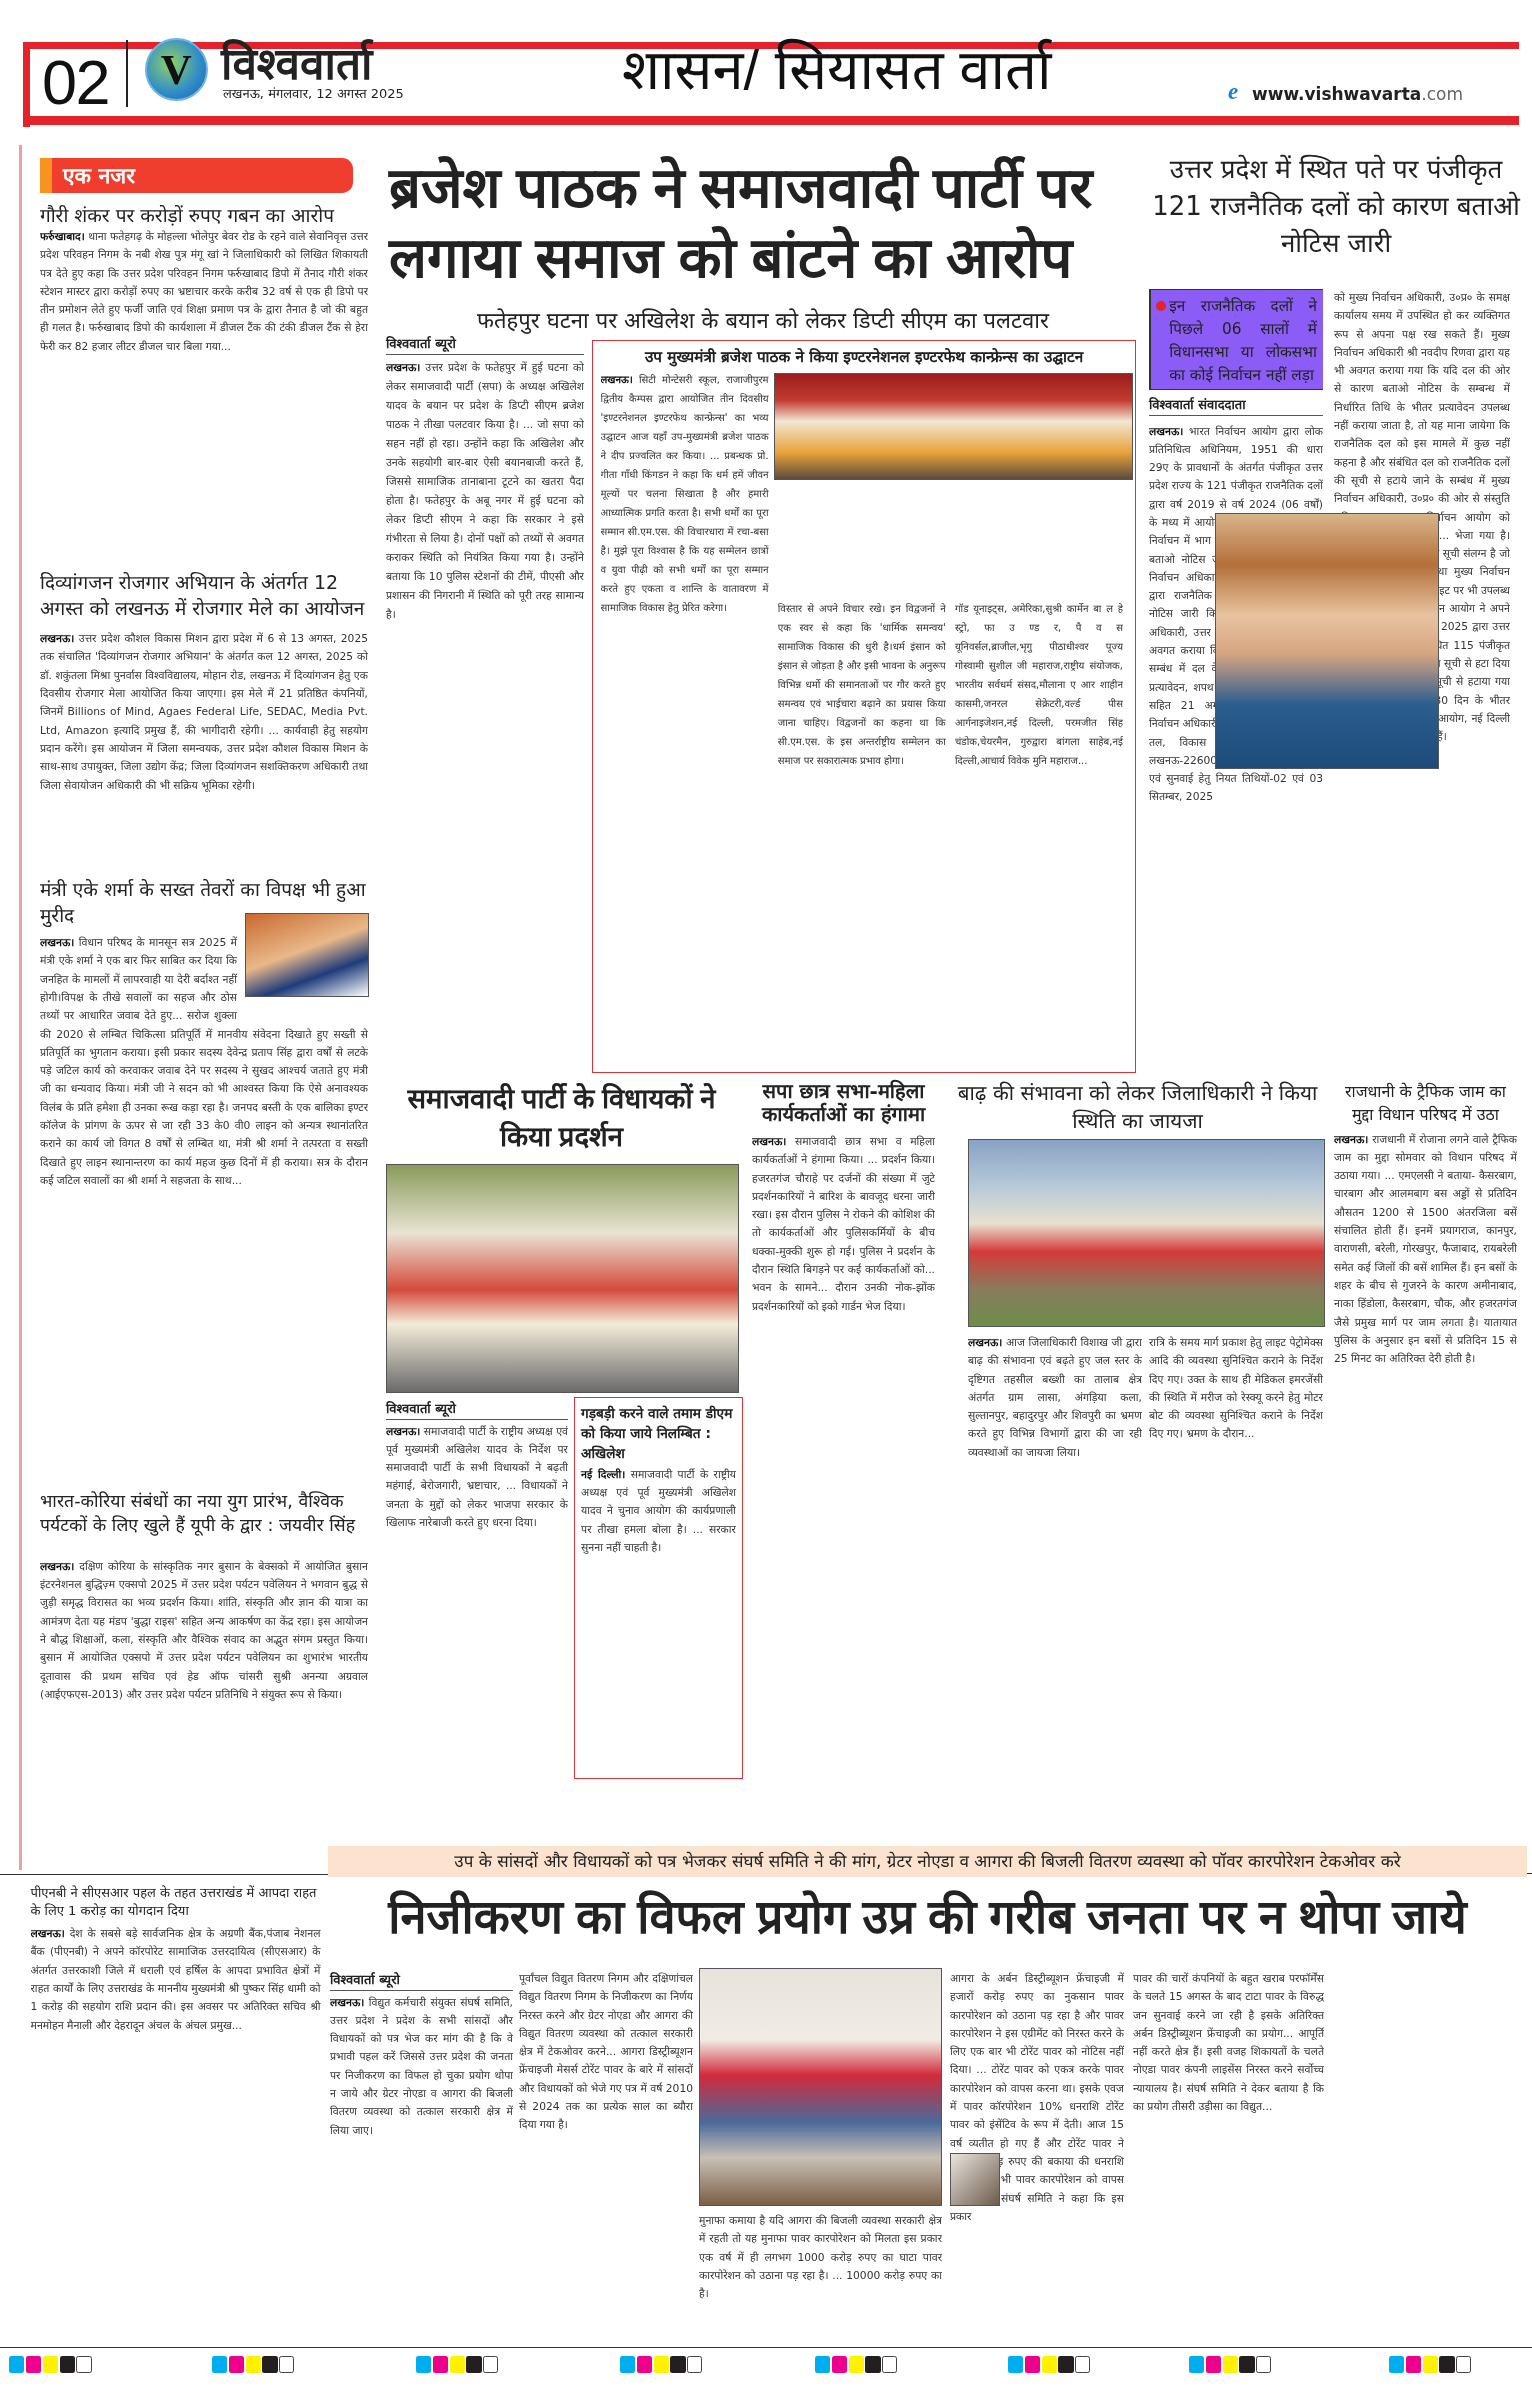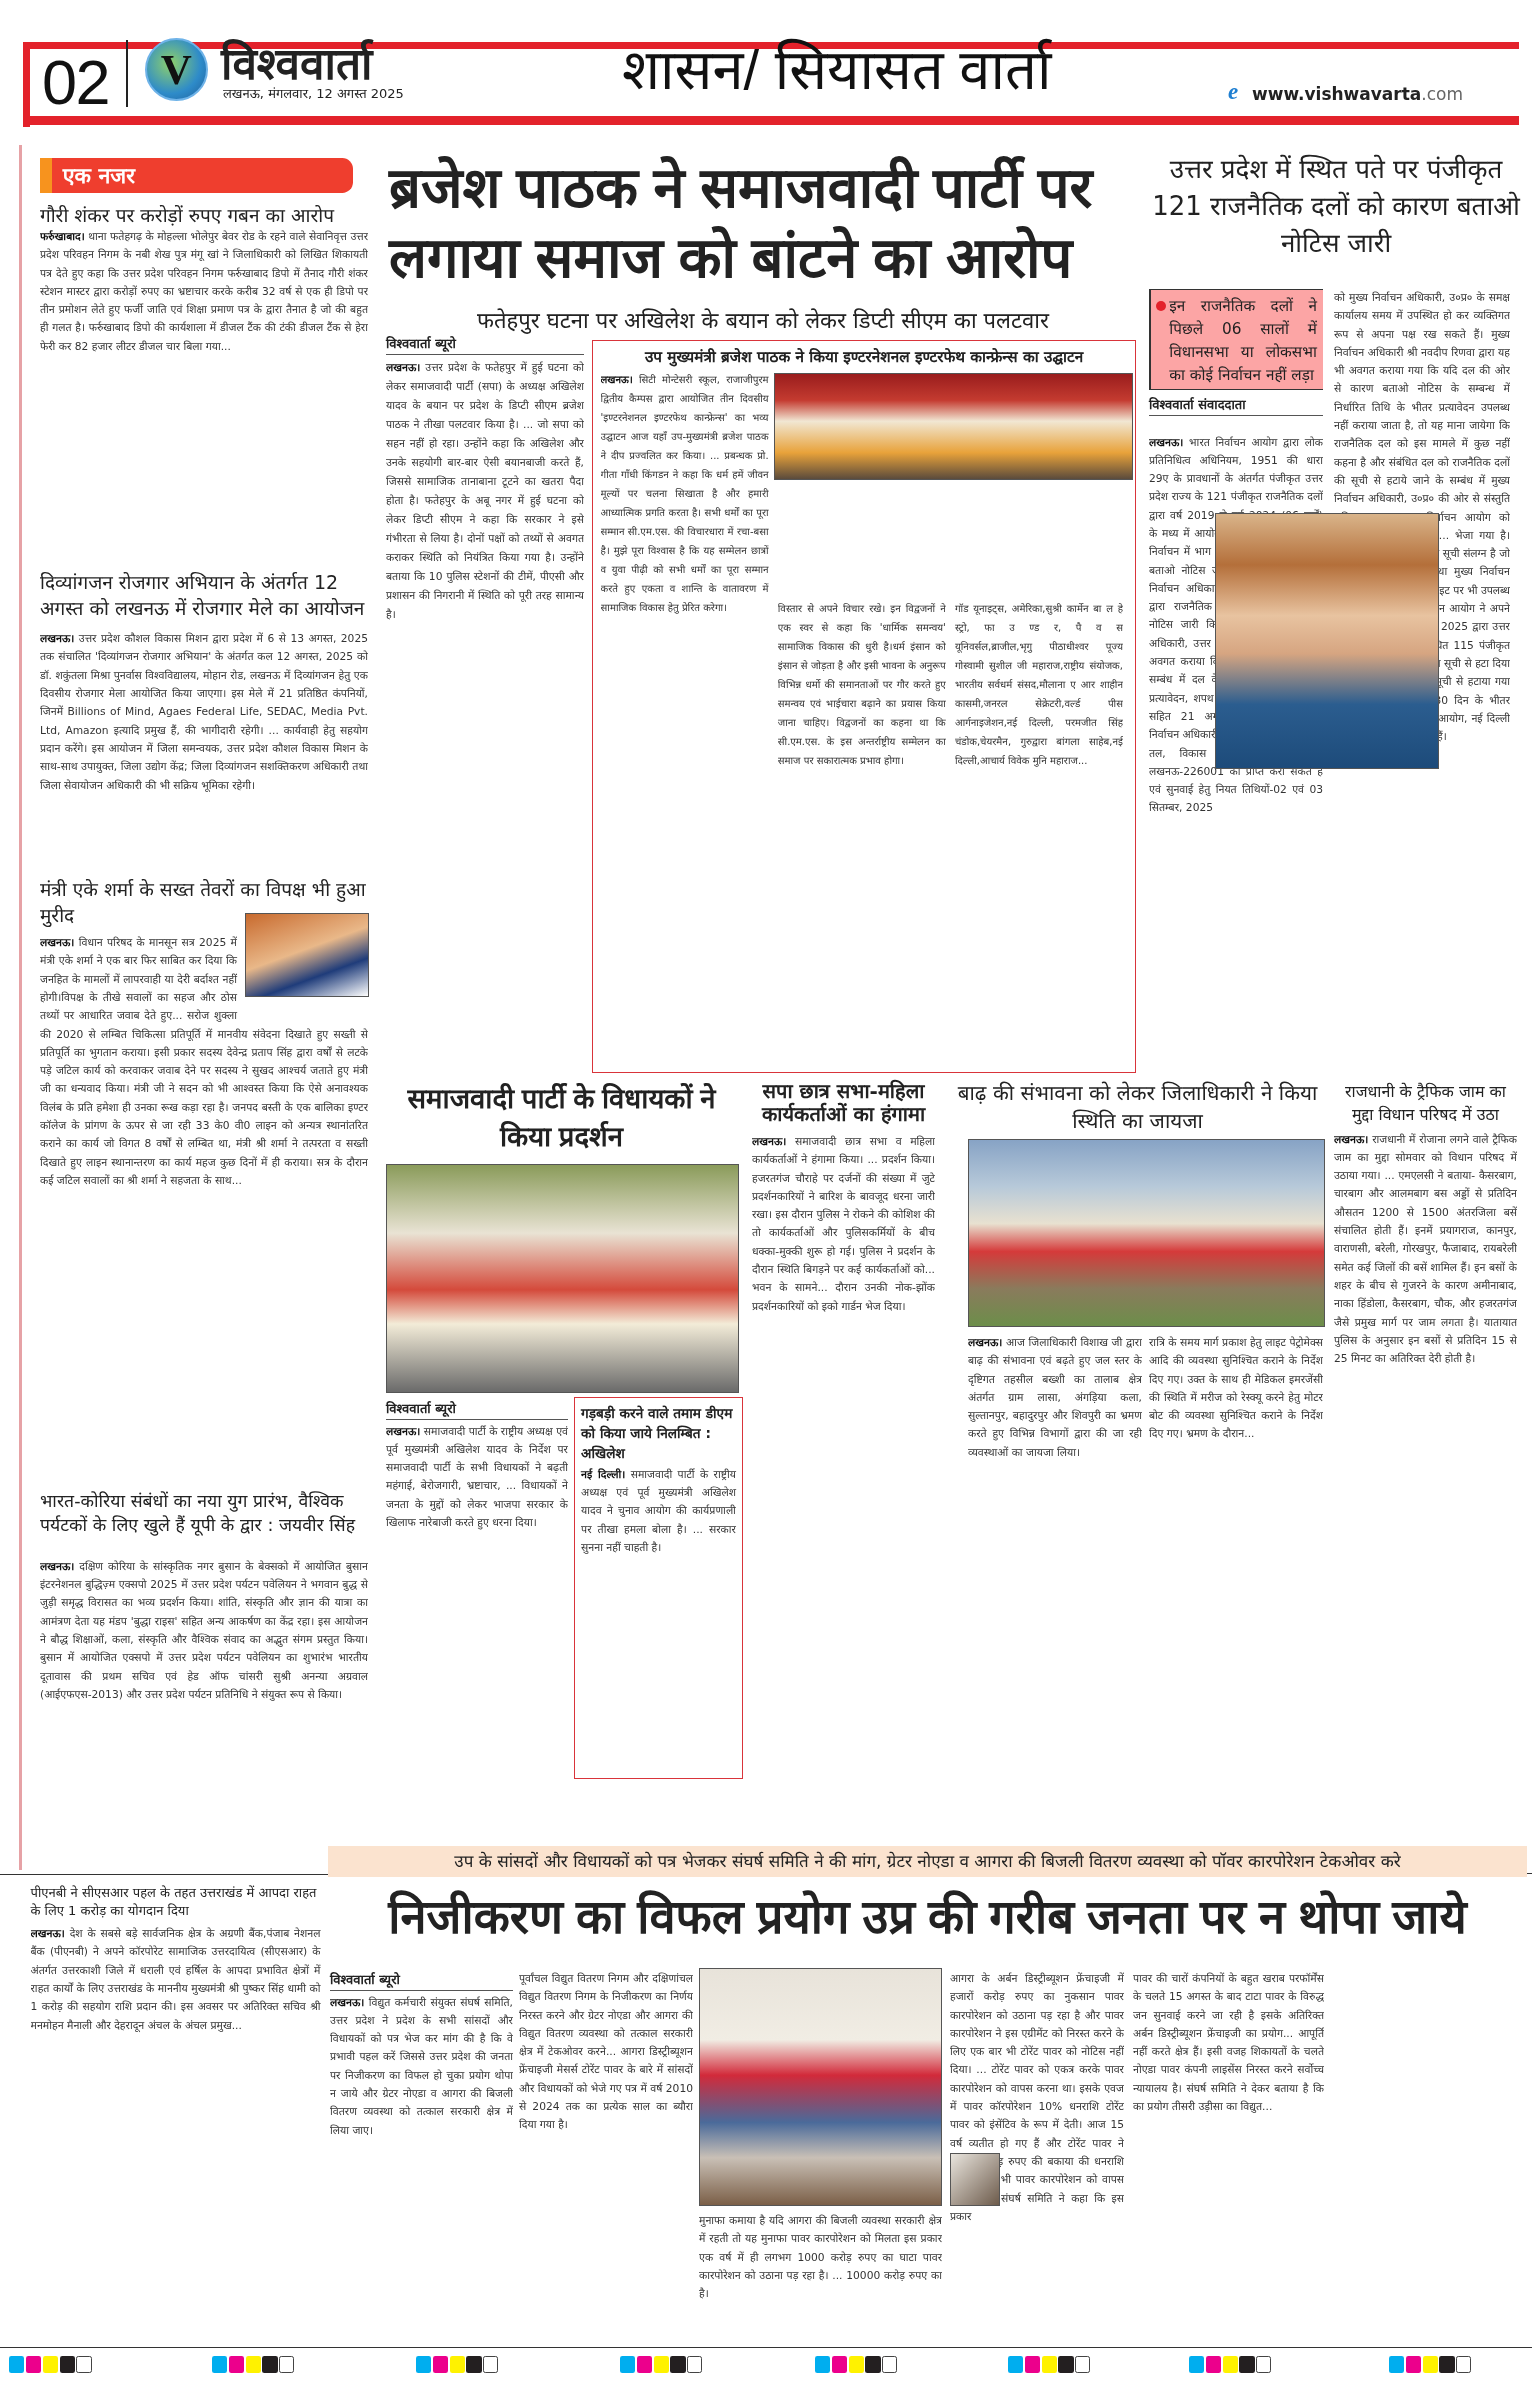--- a/index.html
+++ b/index.html
@@ -92,26 +92,26 @@
   <div style="font-size:15.3px;font-weight:bold;text-align:center;padding:4.6px 0;color:#222">उप मुख्यमंत्री ब्रजेश पाठक ने किया इण्टरनेशनल इण्टरफेथ कान्फ्रेन्स का उद्घाटन</div>
   <div class="photo" style="margin:0 4.6px;height:107px;position:absolute;left:176px;top:32px;width:359px;background:linear-gradient(180deg,#9a1d1d 0%,#c43b30 25%,#f1e7d3 45%,#e8a23a 75%,#5b4b3c)"></div>
   <div style="display:flex;gap:9.2px;padding:0 7.6px">
     <div class="txt" style="width:168px;height:687px;overflow:hidden;font-size:10px;line-height:19px"><b>लखनऊ।</b> <span>सिटी मोन्टेसरी स्कूल, राजाजीपुरम द्वितीय कैम्पस द्वारा आयोजित तीन दिवसीय 'इण्टरनेशनल इण्टरफेथ कान्फ्रेन्स' का भव्य उद्घाटन आज यहाँ उप-मुख्यमंत्री ब्रजेश पाठक ने दीप प्रज्वलित कर किया। ... प्रबन्धक प्रो. गीता गाँधी किंगडन ने कहा कि धर्म हमें जीवन मूल्यों पर चलना सिखाता है और हमारी आध्यात्मिक प्रगति करता है। सभी धर्मों का पूरा सम्मान सी.एम.एस. की विचारधारा में रचा-बसा है। मुझे पूरा विश्वास है कि यह सम्मेलन छात्रों व युवा पीढ़ी को सभी धर्मों का पूरा सम्मान करते हुए एकता व शान्ति के वातावरण में सामाजिक विकास हेतु प्रेरित करेगा।</span></div>
     <div class="txt" style="width:168px;height:687px;overflow:hidden;font-size:10px;line-height:19px;padding-top:229px">विस्तार से अपने विचार रखे। इन विद्वजनों ने एक स्वर से कहा कि 'धार्मिक समन्वय' सामाजिक विकास की धुरी है।धर्म इंसान को इंसान से जोड़ता है और इसी भावना के अनुरूप विभिन्न धर्मो की समानताओं पर गौर करते हुए समन्वय एवं भाईचारा बढ़ाने का प्रयास किया जाना चाहिए। विद्वजनों का कहना था कि सी.एम.एस. के इस अन्तर्राष्ट्रीय सम्मेलन का समाज पर सकारात्मक प्रभाव होगा।</div>
     <div class="txt" style="width:168px;height:687px;overflow:hidden;font-size:10px;line-height:19px;padding-top:229px">गॉड यूनाइट्स, अमेरिका,सुश्री कार्मेन बा ल हे स्ट्रो, फा उ ण्ड र, पै व स यूनिवर्सल,ब्राजील,भृगु पीठाधीश्वर पूज्य गोस्वामी सुशील जी महाराज,राष्ट्रीय संयोजक, भारतीय सर्वधर्म संसद,मौलाना ए आर शाहीन कासमी,जनरल सेक्रेटरी,वर्ल्ड पीस आर्गनाइजेशन,नई दिल्ली, परमजीत सिंह चंडोक,चेयरमैन, गुरुद्वारा बांगला साहेब,नई दिल्ली,आचार्य विवेक मुनि महाराज...</div>
   </div>
 </div>
 
 <div class="abs" style="left:1149px;top:151px;width:374px;text-align:center;font-size:26px;line-height:37px;color:#222">उत्तर प्रदेश में स्थित पते पर पंजीकृत 121 राजनैतिक दलों को कारण बताओ नोटिस जारी</div>
-<div class="abs" style="left:1149px;top:289px;width:174px;height:101px;background:#fca5a5;border-left:2.3px solid #333;border-top:1.5px solid #333;border-bottom:1.5px solid #333;padding:4.6px 6.1px 3.1px 18.3px;font-size:15.3px;line-height:23px;color:#222;text-align:justify">
+<div class="abs" style="left:1149px;top:289px;width:174px;height:101px;background:#8b5cf6;border-left:2.3px solid #333;border-top:1.5px solid #333;border-bottom:1.5px solid #333;padding:4.6px 6.1px 3.1px 18.3px;font-size:15.3px;line-height:23px;color:#222;text-align:justify">
   <span class="abs" style="left:4.6px;top:10.7px;width:10.7px;height:10.7px;border-radius:50%;background:#e3222b"></span>
   <span>इन राजनैतिक दलों ने पिछले 06 सालों में विधानसभा या लोकसभा का कोई निर्वाचन नहीं लड़ा</span>
 </div>
 <div class="abs" style="left:1149px;top:395px;width:174px">
-  <div style="font-size:13px;font-weight:bold;border-bottom:1.5px solid #555;padding-bottom:1.5px;margin-bottom:18px">विश्ववार्ता संवाददाता</div>
+  <div style="font-size:13px;font-weight:bold;border-bottom:1.5px solid #555;padding-bottom:1.5px;margin-bottom:7px">विश्ववार्ता संवाददाता</div>
   <div class="txt" style="height:878px;overflow:hidden;font-size:10.7px;line-height:18.3px"><div style="float:right;width:0;height:0"></div><b>लखनऊ।</b> <span>भारत निर्वाचन आयोग द्वारा लोक प्रतिनिधित्व अधिनियम, 1951 की धारा 29ए के प्रावधानों के अंतर्गत पंजीकृत उत्तर प्रदेश राज्य के 121 पंजीकृत राजनैतिक दलों द्वारा वर्ष 2019 से वर्ष 2024 (06 वर्षों) के मध्य में आयोग द्वारा आयोजित किसी भी निर्वाचन में भाग न लेने वाले दलों को कारण बताओ नोटिस जारी करने के निर्देश मुख्य निर्वाचन अधिकारी, उत्तर प्रदेश... लखनऊ द्वारा राजनैतिक दलों को कारण बताओ नोटिस जारी किया गया है।मुख्य निर्वाचन अधिकारी, उत्तर प्रदेश श्री नवदीप रिणवा ने अवगत कराया कि कारण बताओ नोटिस के सम्बंध में दल के अध्यक्ष/महासचिव अपना प्रत्यावेदन, शपथ पत्र एवं सुसंगत अभिलेखों सहित 21 अगस्त, 2025 तक मुख्य निर्वाचन अधिकारी, उ०प्र०, के कार्यालय चतुर्थ तल, विकास भवन, जनपथ मार्केट, लखनऊ-226001 को प्राप्त करा सकते हैं एवं सुनवाई हेतु नियत तिथियों-02 एवं 03 सितम्बर, 2025</span></div>
 </div>
 <div class="abs txt" style="left:1334px;top:289px;width:176px;height:985px;overflow:hidden;font-size:10.7px;line-height:18.3px">को मुख्य निर्वाचन अधिकारी, उ०प्र० के समक्ष कार्यालय समय में उपस्थित हो कर व्यक्तिगत रूप से अपना पक्ष रख सकते हैं। मुख्य निर्वाचन अधिकारी श्री नवदीप रिणवा द्वारा यह भी अवगत कराया गया कि यदि दल की ओर से कारण बताओ नोटिस के सम्बन्ध में निर्धारित तिथि के भीतर प्रत्यावेदन उपलब्ध नहीं कराया जाता है, तो यह माना जायेगा कि राजनैतिक दल को इस मामले में कुछ नहीं कहना है और संबंधित दल को राजनैतिक दलों की सूची से हटाये जाने के सम्बंध में मुख्य निर्वाचन अधिकारी, उ०प्र० की ओर से संस्तुति सहित प्रस्ताव भारत निर्वाचन आयोग को प्रेषित कर दिया जायेगा। ... भेजा गया है। उपर्युक्त राजनैतिक दलों की सूची संलग्न है जो भारत निर्वाचन आयोग तथा मुख्य निर्वाचन अधिकारी, उ०प्र० की वेबसाइट पर भी उपलब्ध है। इसके पूर्व भारत निर्वाचन आयोग ने अपने आदेश दिनांक 09 अगस्त, 2025 द्वारा उत्तर प्रदेश राज्य के पते पर स्थित 115 पंजीकृत राजनैतिक दलों को पंजीकृत सूची से हटा दिया है। ऐसे दल जिनका नाम सूची से हटाया गया है, आदेश की तिथि से 30 दिन के भीतर अपना पक्ष भारत निर्वाचन आयोग, नई दिल्ली के समक्ष प्रस्तुत कर सकते हैं।</div>
 <div class="abs photo" style="left:1215px;top:513px;width:224px;height:256px;background:linear-gradient(180deg,#d9b48a 0%,#b46f3a 20%,#e8c3a0 40%,#d6a581 55%,#2b5d8f 75%,#1d4b7a)"></div>
 
 <div class="abs hl" style="left:386px;top:1080px;width:351px;text-align:center;font-size:27.5px;line-height:38px">समाजवादी पार्टी के विधायकों ने किया प्रदर्शन</div>
 <div class="abs photo" style="left:386px;top:1164px;width:353px;height:229px;background:linear-gradient(180deg,#8a9b5a 0%,#e9e3d4 30%,#d44a3b 55%,#f3ecd8 70%,#6a6a6a)"></div>
 <div class="abs" style="left:386px;top:1399px;width:182px">
   <div style="font-size:13px;font-weight:bold;border-bottom:1.5px solid #555;padding-bottom:1.5px;margin-bottom:3.1px">विश्ववार्ता ब्यूरो</div>
   <div class="txt" style="height:473px;overflow:hidden;font-size:10.7px;line-height:18.3px"><b>लखनऊ।</b> <span>समाजवादी पार्टी के राष्ट्रीय अध्यक्ष एवं पूर्व मुख्यमंत्री अखिलेश यादव के निर्देश पर समाजवादी पार्टी के सभी विधायकों ने बढ़ती महंगाई, बेरोजगारी, भ्रष्टाचार, ... विधायकों ने जनता के मुद्दों को लेकर भाजपा सरकार के खिलाफ नारेबाजी करते हुए धरना दिया।</span></div>

